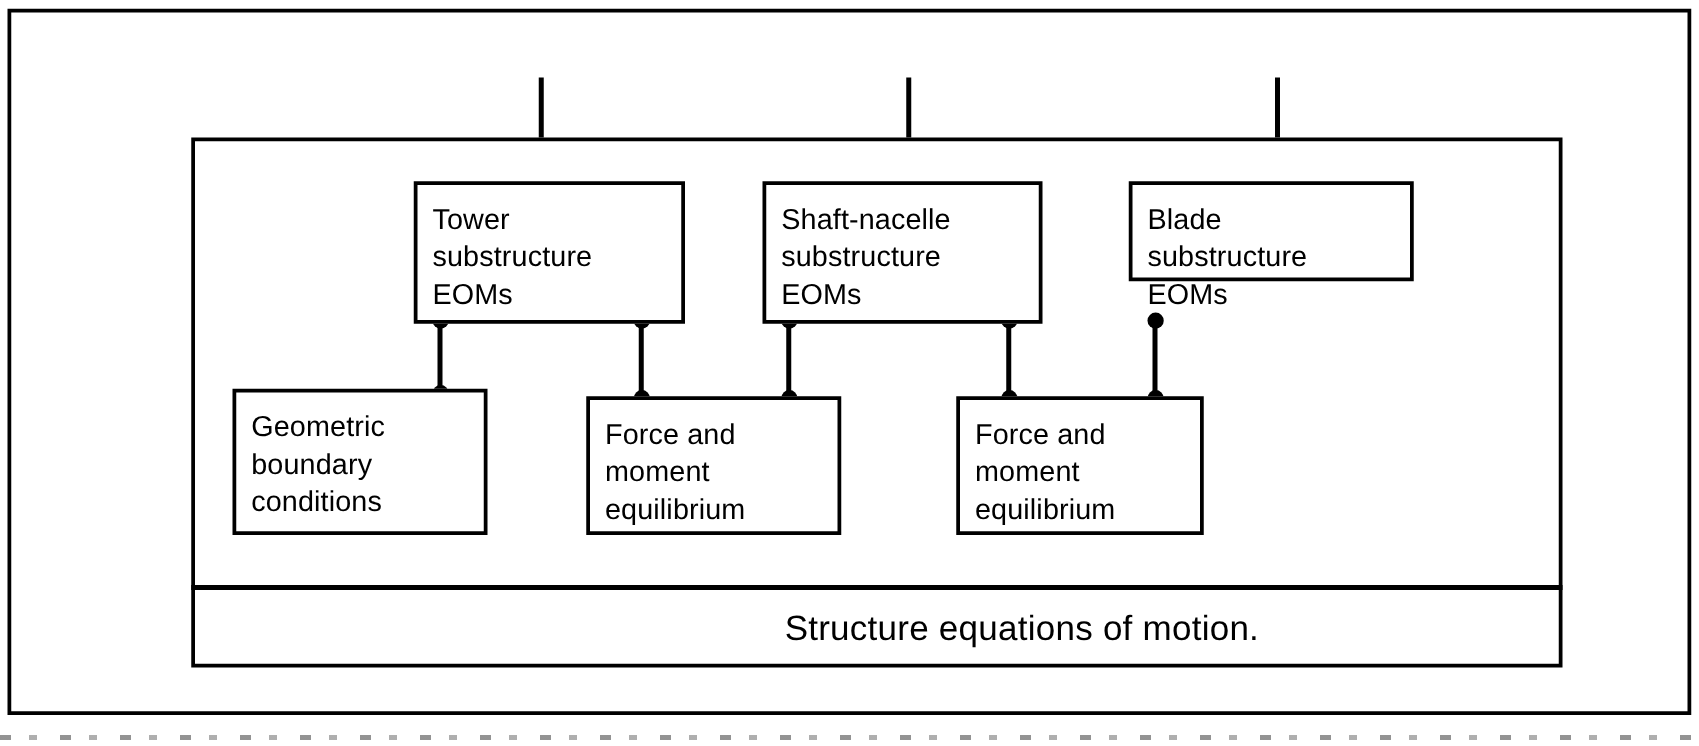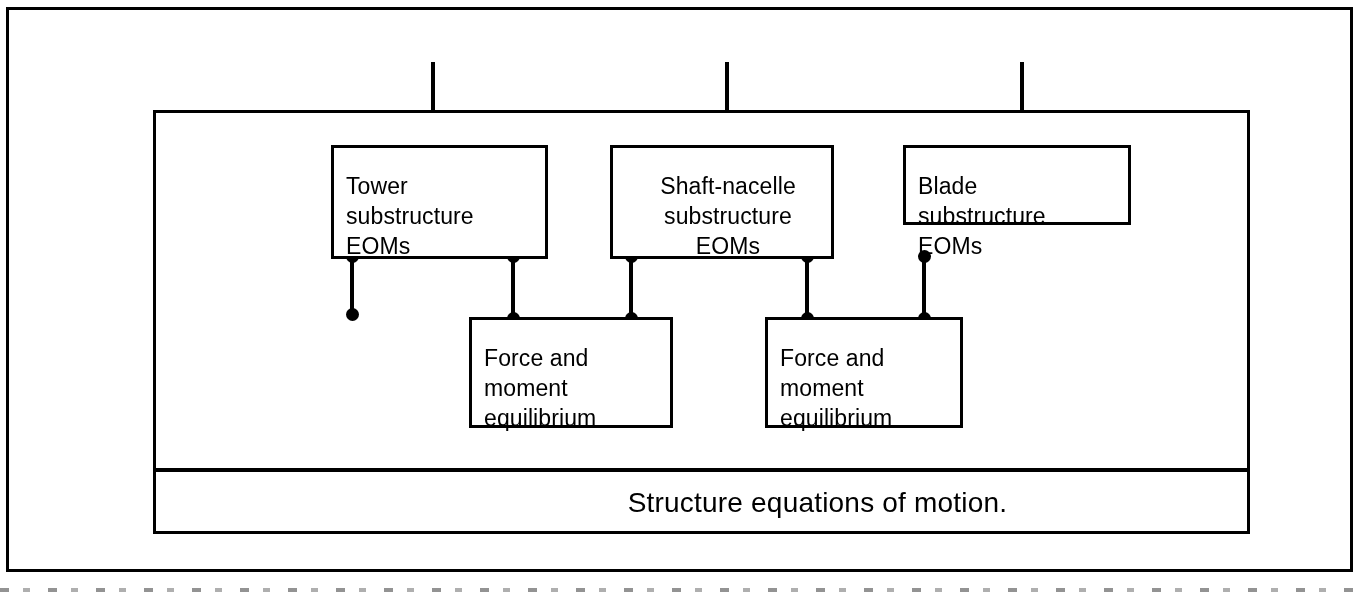--- a/index.html
+++ b/index.html
@@ -53,31 +53,31 @@
     height: 4px;
     background: #000000;
   }
 
   
   .node {
     position: absolute;
     border: 3px solid #000000;
     box-sizing: border-box;
     background: #ffffff;
-    padding: 23px 0 0 12px;
+    padding: 12px 0 0 12px;
     font-size: 23px;
     line-height: 30px;
     color: #000000;
     letter-spacing: 0.1px;
     white-space: pre-line;
   }
 
   
   .node-tower   { left: 331px; top: 145px; width: 217px; height: 114px; }
-  .node-shaft   { left: 610px; top: 145px; width: 224px; height: 114px; text-align: center; }
+  .node-shaft   { left: 610px; top: 145px; width: 224px; height: 114px; }
   .node-blade   { left: 903px; top: 145px; width: 228px; height: 80px; }
 
   
   .node-geom    { left: 186px; top: 311px; width: 204px; height: 117px; }
   .node-force1  { left: 469px; top: 317px; width: 204px; height: 111px; }
   .node-force2  { left: 765px; top: 317px; width: 198px; height: 111px; }
 
   
   .caption-band {
     position: absolute;
@@ -186,20 +186,23 @@
 EOMs</div>
 
   <div class="node node-shaft">Shaft-nacelle
 substructure
 EOMs</div>
 
   <div class="node node-blade">Blade
 substructure
 EOMs</div>
 
+  <div class="node node-geom">Geometric
+boundary
+conditions</div>
 
   <div class="node node-force1">Force and
 moment
 equilibrium</div>
 
   <div class="node node-force2">Force and
 moment
 equilibrium</div>
 
   <div class="band-divider"></div>

